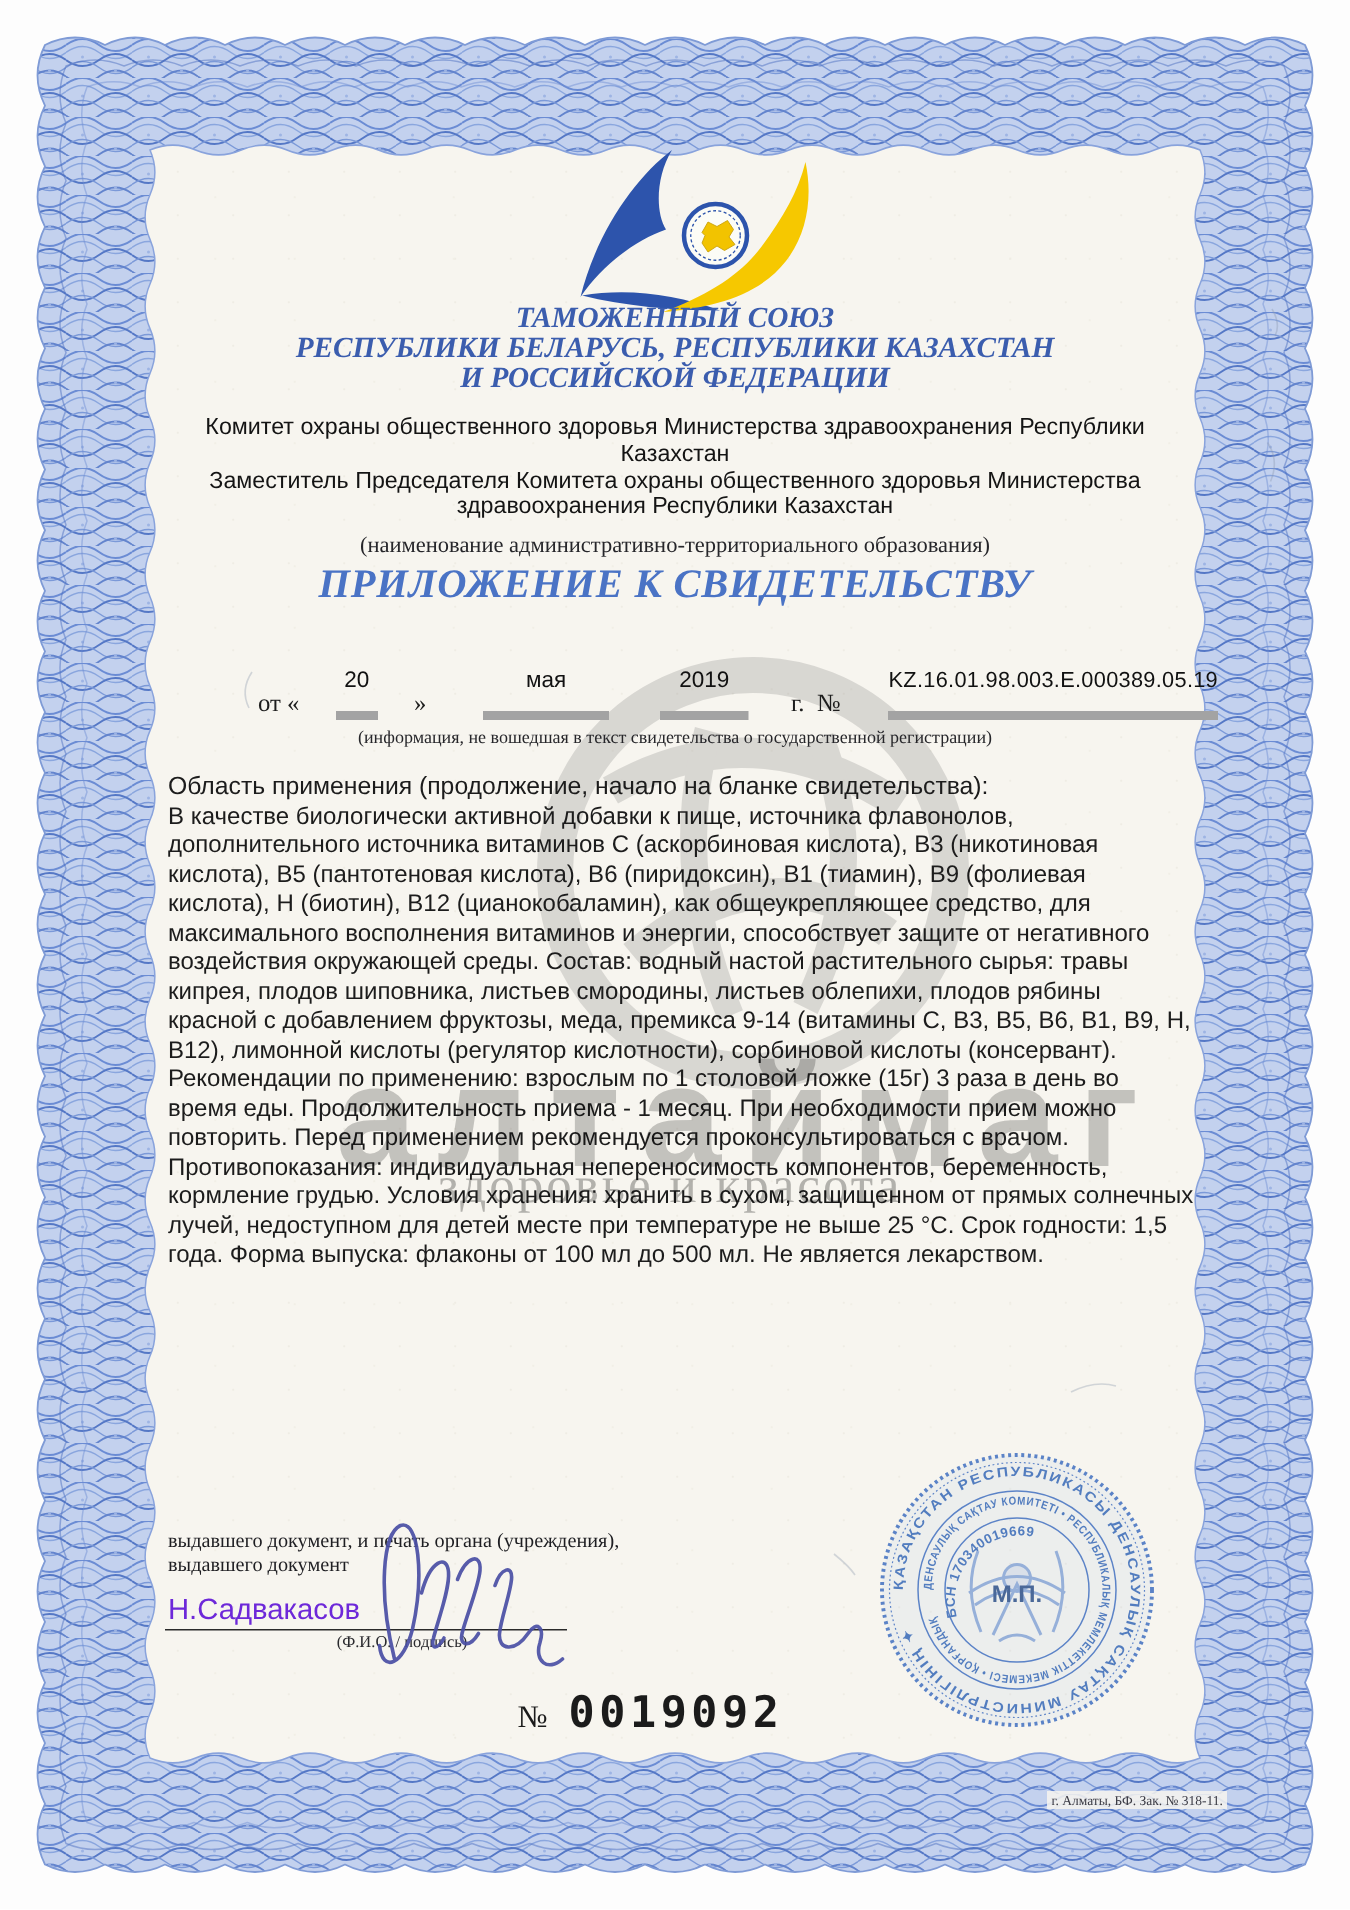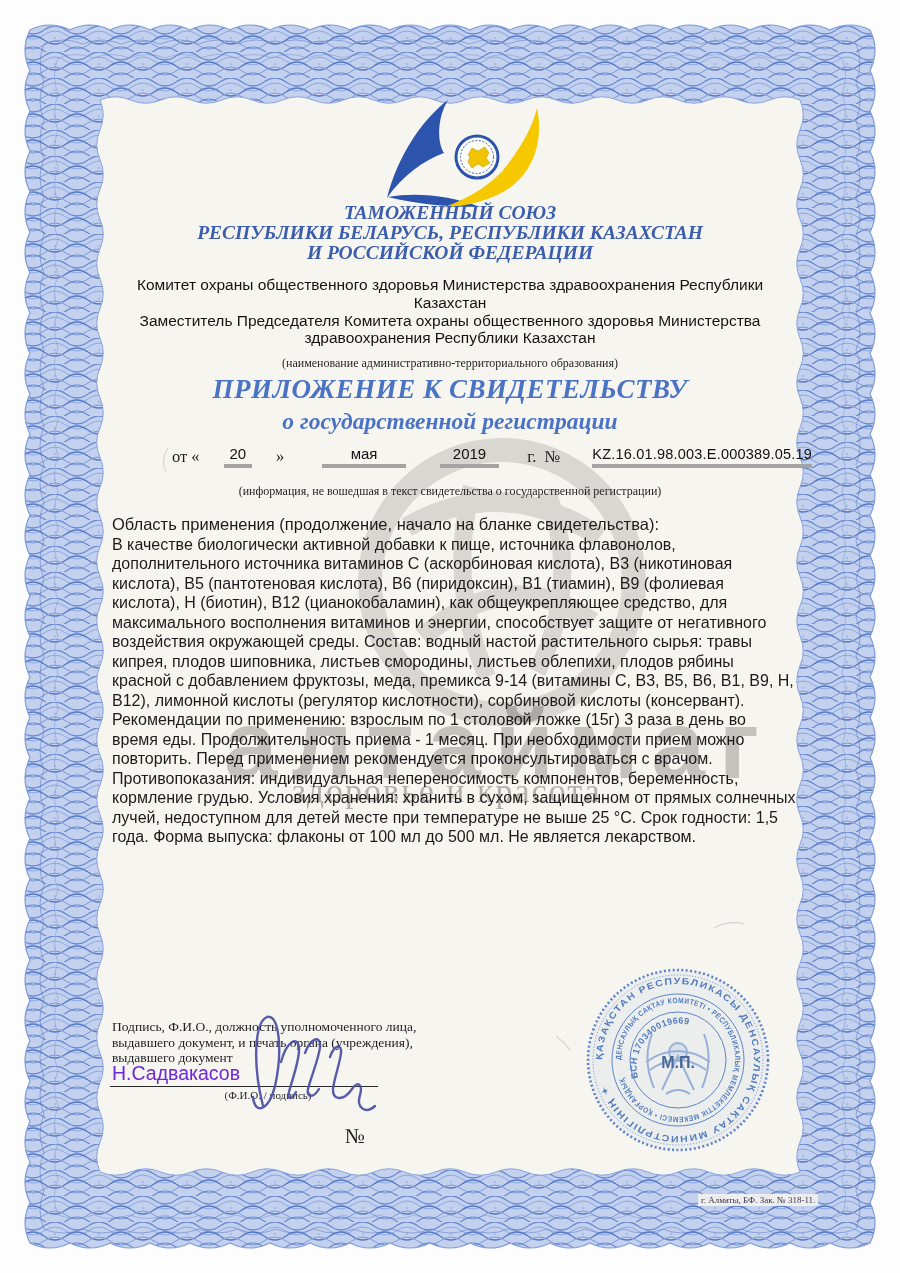--- a/index.html
+++ b/index.html
@@ -9,30 +9,30 @@
   .abs{position:absolute;}
   #borderSvg{position:absolute;left:0;top:0;}
   .paper-tex{position:absolute;left:100px;top:100px;width:700px;height:1073px;pointer-events:none;
     background-image:radial-gradient(#e9e6dc 1px,transparent 1px),radial-gradient(#edebdf 1px,transparent 1px);
     background-size:37px 29px,53px 41px;background-position:0 0,17px 11px;opacity:.55;}
   .org-block{left:100px;top:203px;width:700px;text-align:center;color:#3b5dae;
     font-family:"Liberation Serif",serif;font-weight:bold;font-style:italic;font-size:19.5px;line-height:20px;}
   .committee-block{left:100px;top:276px;width:700px;text-align:center;color:#141414;
     font-size:15.5px;line-height:17.8px;}
   .terr-caption{left:100px;top:356px;width:700px;text-align:center;color:#26262a;
-    font-family:"Liberation Serif",serif;font-size:12px;}
+    font-family:"Liberation Serif",serif;font-size:15px;}
   .title-main{left:100px;top:374px;width:700px;text-align:center;color:#4a73c5;
     font-family:"Liberation Serif",serif;font-weight:bold;font-style:italic;font-size:27px;letter-spacing:.5px;}
   .title-sub{left:100px;top:408px;width:700px;text-align:center;color:#4a73c5;
     font-family:"Liberation Serif",serif;font-weight:bold;font-style:italic;font-size:23.5px;}
   .date-row{left:172px;top:445px;width:640px;display:flex;align-items:flex-end;
     font-family:"Liberation Serif",serif;font-size:16.5px;color:#1d1d1d;gap:24px;}
   .date-row .lbl{white-space:pre;padding-bottom:1px;}
-  .blank{border-bottom:4px solid #a3a3a3;text-align:center;font-family:"Liberation Sans",sans-serif;
-    font-size:15px;color:#111;padding-bottom:2px;}
+  .blank{border-bottom:6px solid #a3a3a3;text-align:center;font-family:"Liberation Sans",sans-serif;
+    font-size:15px;color:#111;padding-bottom:12px;}
   .b-day{width:42px;} .b-month{width:124px;margin-left:14px;} .b-year{width:88px;margin-left:10px;}
   .b-num{width:246px;margin-left:8px;font-size:14.5px;letter-spacing:.2px;}
   .info-caption{left:100px;top:484px;width:700px;text-align:center;color:#26262a;
     font-family:"Liberation Serif",serif;font-size:12px;}
   .body-block{left:112px;top:515px;width:684px;color:#1c1c1c;font-size:16px;line-height:19.5px;}
   .body-heading{font-weight:normal;font-size:16.5px;}
   .wm-circle{left:352px;top:432px;pointer-events:none;}
   .wm-top{mix-blend-mode:multiply;pointer-events:none;}
   .wm-line1{left:224px;top:690px;width:600px;font-size:96px;letter-spacing:14px;font-weight:bold;
     color:rgba(128,128,128,.42);white-space:nowrap;}
@@ -103,21 +103,20 @@
 
   <div class="abs org-block">
     <div>ТАМОЖЕННЫЙ СОЮЗ</div>
     <div>РЕСПУБЛИКИ БЕЛАРУСЬ, РЕСПУБЛИКИ КАЗАХСТАН</div>
     <div>И РОССИЙСКОЙ ФЕДЕРАЦИИ</div>
   </div>
 
   <div class="abs terr-caption">(наименование административно-территориального образования)</div>
 
   <div class="abs title-main">ПРИЛОЖЕНИЕ К СВИДЕТЕЛЬСТВУ</div>
-  <div class="abs title-sub">о государственной регистрации</div>
 
   <div class="abs date-row">
     <span class="lbl">от «</span>
     <span class="blank b-day">20</span>
     <span class="lbl">»</span>
     <span class="blank b-month">мая</span>
     <span class="blank b-year">2019</span>
     <span class="lbl"> г.  №</span>
     <span class="blank b-num">KZ.16.01.98.003.E.000389.05.19</span>
   </div>
@@ -126,21 +125,20 @@
 
   <div class="abs body-block">
     <div class="body-heading">Область применения (продолжение, начало на бланке свидетельства):</div>
     <div>В качестве биологически активной добавки к пище, источника флавонолов, дополнительного источника витаминов С (аскорбиновая кислота), В3 (никотиновая кислота), В5 (пантотеновая кислота), В6 (пиридоксин), В1 (тиамин), В9 (фолиевая кислота), Н (биотин), В12 (цианокобаламин), как общеукрепляющее средство, для максимального восполнения витаминов и энергии, способствует защите от негативного воздействия окружающей среды. Состав: водный настой растительного сырья: травы кипрея, плодов шиповника, листьев смородины, листьев облепихи, плодов рябины красной с добавлением фруктозы, меда, премикса 9-14 (витамины С, В3, В5, В6, В1, В9, Н, В12), лимонной кислоты (регулятор кислотности), сорбиновой кислоты (консервант). Рекомендации по применению: взрослым по 1 столовой ложке (15г) 3 раза в день во время еды. Продолжительность приема - 1 месяц. При необходимости прием можно повторить. Перед применением рекомендуется проконсультироваться с врачом. Противопоказания: индивидуальная непереносимость компонентов, беременность, кормление грудью. Условия хранения: хранить в сухом, защищенном от прямых солнечных лучей, недоступном для детей месте при температуре не выше 25 °С. Срок годности: 1,5 года. Форма выпуска: флаконы от 100 мл до 500 мл. Не является лекарством.</div>
   </div>
 
   <div class="abs wm-line1 wm-top">алтаймаг</div>
   <div class="abs wm-line2 wm-top">здоровье и красота</div>
 
   <div class="abs sig-caption">
-    <div>Подпись, Ф.И.О.,  должность уполномоченного лица,</div>
     <div>выдавшего документ, и печать органа (учреждения),</div>
     <div>выдавшего документ</div>
   </div>
   <div class="abs sig-name">Н.Садвакасов</div>
   <div class="abs sig-line"></div>
   <div class="abs sig-fio">(Ф.И.О. / подпись)</div>
 
   <svg class="abs" style="left:0;top:0;" width="900" height="1273" pointer-events="none">
     <g fill="none" stroke="#4a4fa5" stroke-width="2.4" stroke-linecap="round" opacity=".92">
       <path d="M263 1106 C252 1062 255 1022 267 1017 C279 1013 283 1050 275 1086 C269 1110 255 1116 253 1097"></path>
@@ -187,17 +185,18 @@
         <path d="M84 130 Q96 122 108 130"></path>
         <path d="M70 70 Q60 96 72 124"></path>
         <path d="M122 70 Q132 96 120 124"></path>
       </g>
       <text x="96" y="104" text-anchor="middle" font-family="Liberation Serif,serif" font-size="16" font-weight="bold" fill="#254a86">М.П.</text>
     </g>
   </svg>
 
   <div class="abs serial">
     <span class="no">№</span>
+    <span class="digits">0019092</span>
   </div>
 
   <div class="abs print-info">г. Алматы, БФ. Зак. № 318-11.</div>
 
 </div>
 
 </body></html>

